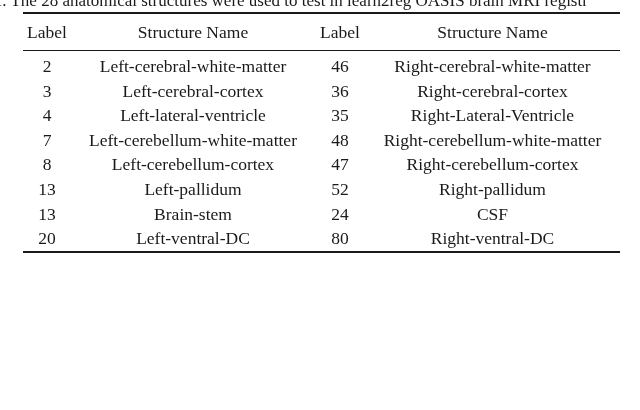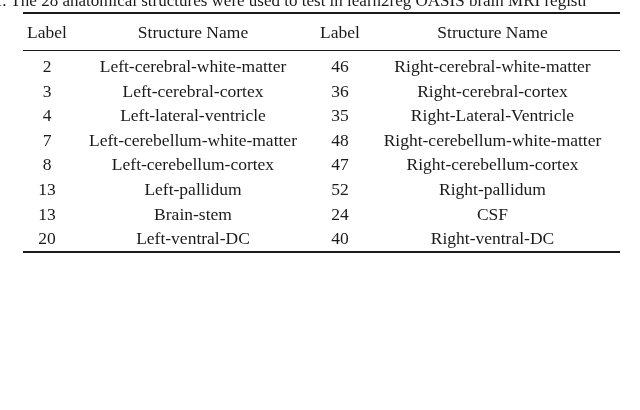--- a/index.html
+++ b/index.html
@@ -102,19 +102,19 @@
         </tr>
         <tr>
           <td>13</td>
           <td>Brain-stem</td>
           <td>24</td>
           <td>CSF</td>
         </tr>
         <tr>
           <td>20</td>
           <td>Left-ventral-DC</td>
-          <td>40</td>
+          <td>80</td>
           <td>Right-ventral-DC</td>
         </tr>
       </tbody>
   </table>
   <div class="rule-bot"></div>
 </div>
 
 </body></html>

